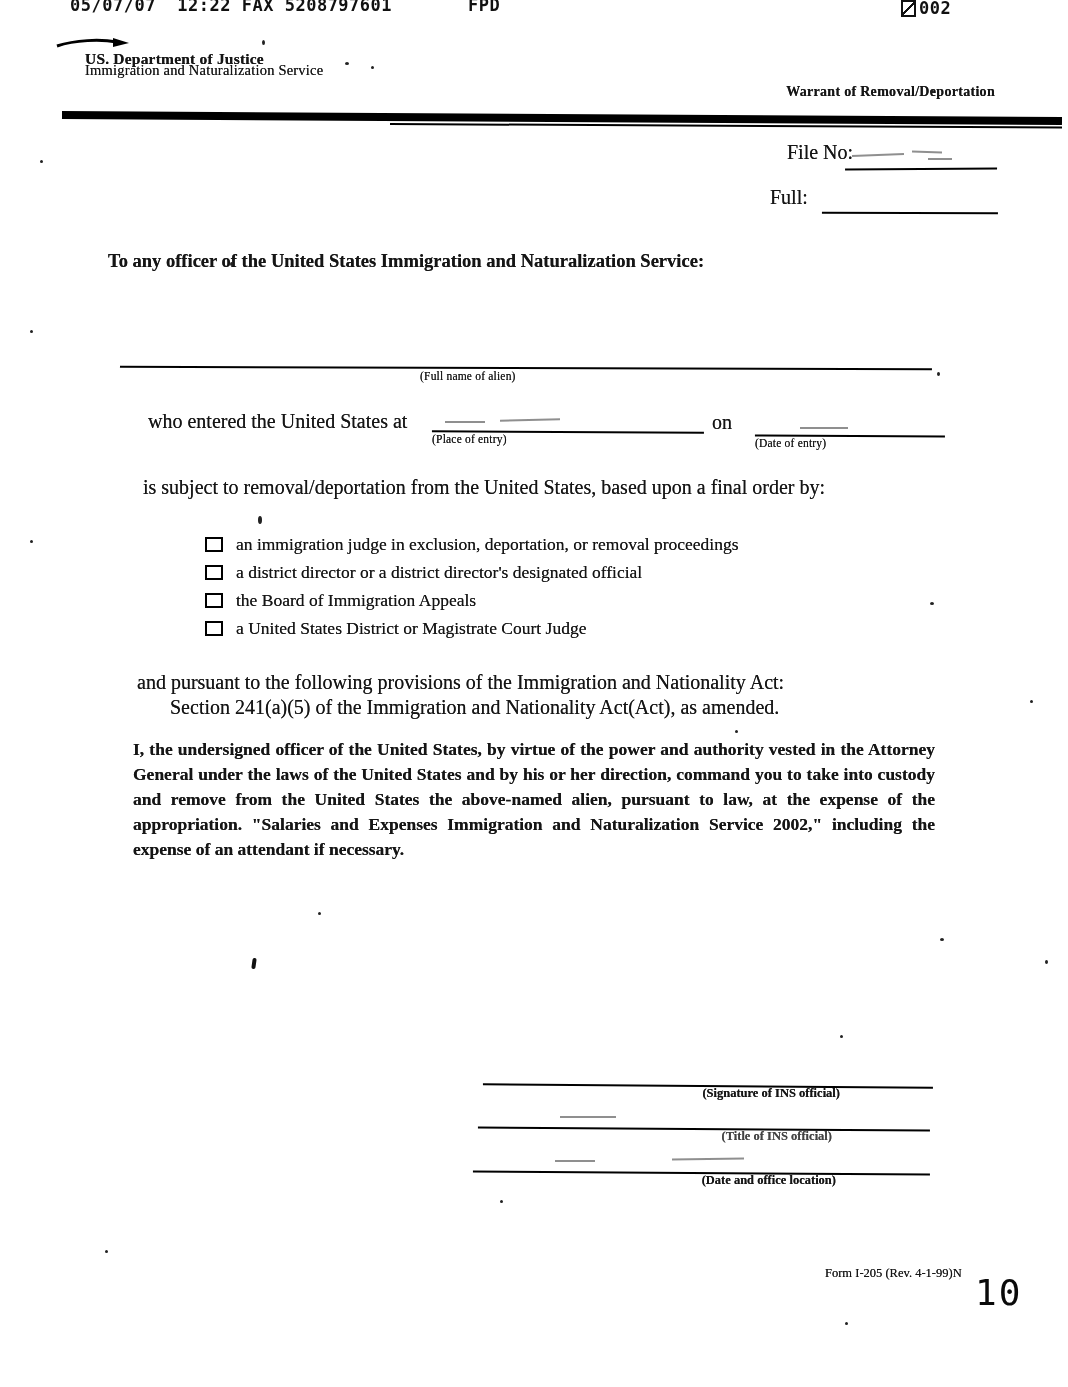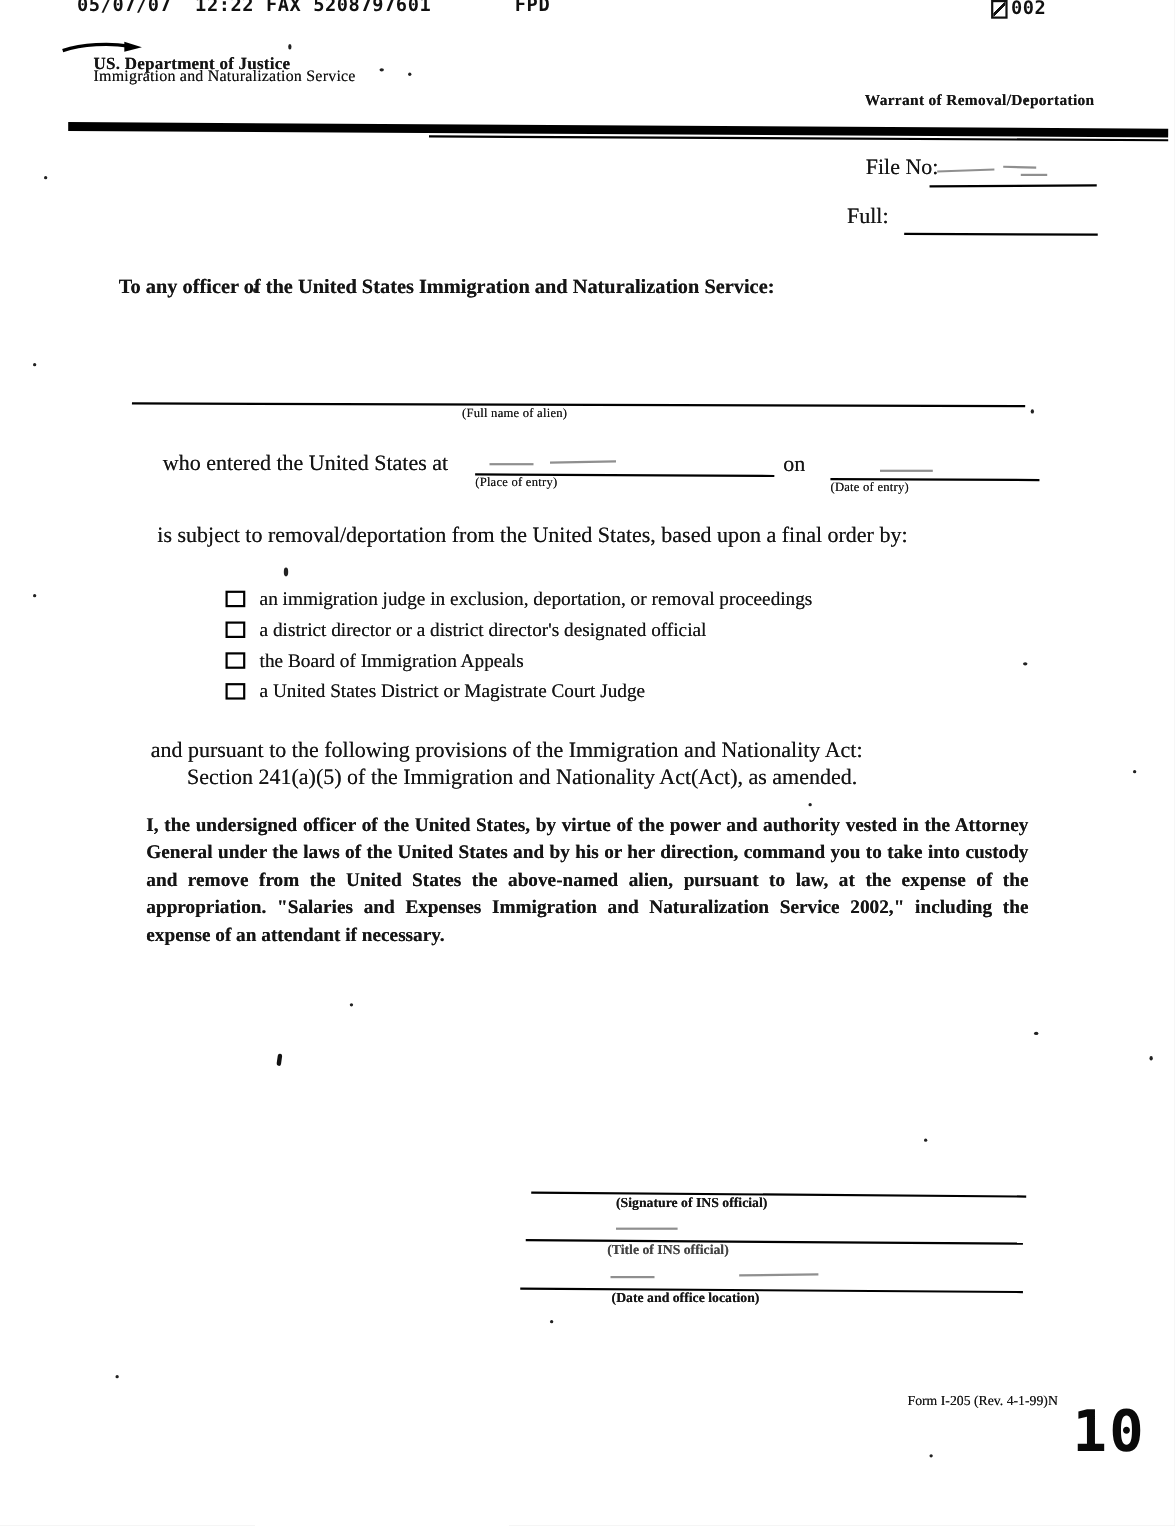--- a/index.html
+++ b/index.html
@@ -29,34 +29,34 @@
   .doc-title{ font-size:14px; font-weight:bold; letter-spacing:.3px; }
 
   .rule-thick{ height:8px; background:#000; transform:rotate(.34deg); transform-origin:left center; }
   .rule-thin{ height:2px; background:#000; transform:rotate(.3deg); transform-origin:left center; }
 
   .label-lg{ font-size:20px; }
   .blank-line{ border-bottom:2.5px solid #000; }
   .blank-thin{ border-bottom:2px solid #000; }
 
   .caption{ font-size:11.5px; text-align:left; letter-spacing:.2px; }
-  .caption-b{ font-size:12.5px; font-weight:bold; text-align:left; }
+  .caption-b{ font-size:12.5px; font-weight:bold; text-align:right; }
   .blurred{ opacity:.8; filter:blur(.3px); }
 
   .salutation{ font-size:18.5px; font-weight:bold; }
   .bodytext{ font-size:20px; }
 
   .chk-row{ display:flex; align-items:center; height:28px; }
   .chk-box{ width:18px; height:15px; border:2.5px solid #000; box-sizing:border-box; margin-right:13px; flex:0 0 auto; background:#fff; }
   .chk-label{ font-size:17.5px; }
 
   .para{ width:802px; font-size:17.5px; line-height:25px; text-align:justify;font-weight:bold; }
 
   .form-no{ font-size:12.5px; }
-  .page-num{ font-family:"DejaVu Sans Mono",monospace; font-size:52px; font-weight:bold; letter-spacing:2px; color:#0a0a0a; }
+  .page-num{ font-family:"DejaVu Sans Mono",monospace; font-size:36px; font-weight:normal; letter-spacing:2px; color:#0a0a0a; }
 
   .scribble{ background:#333; opacity:.55; height:2px; }
   .speckle{ position:absolute; background:#222; border-radius:50%; }
 </style>
 </head>
 <body>
 
 <div id="page">
 
   <div class="abs fax fax-clip" style="left:70px;">05/07/07  12:22 FAX 5208797601</div>

